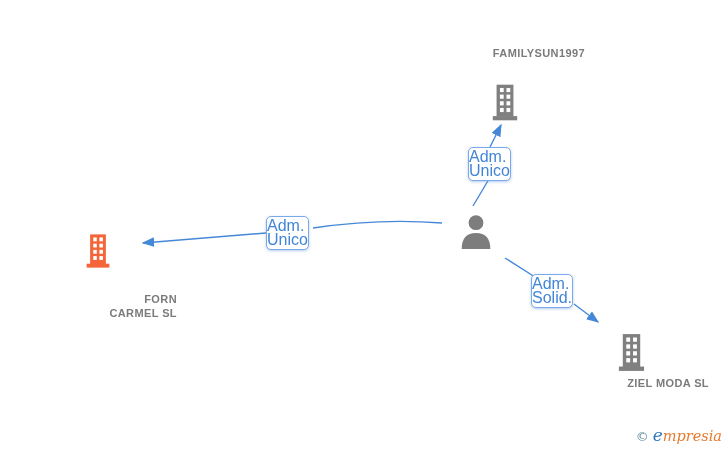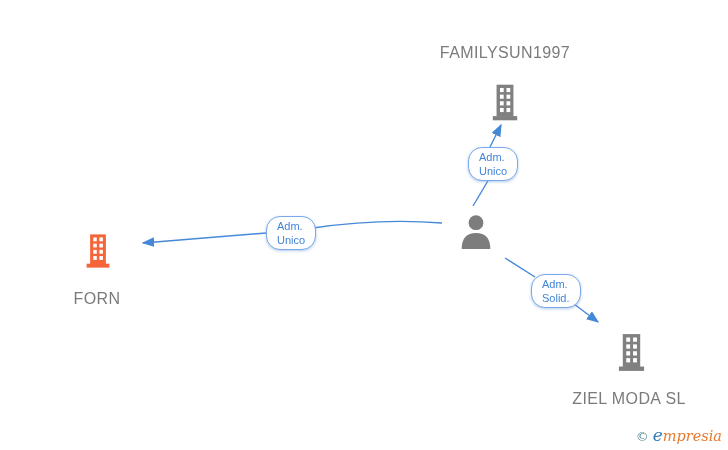--- a/index.html
+++ b/index.html
@@ -13,47 +13,47 @@
     font-family: "Liberation Sans", sans-serif;
   }
   .edges-svg {
     position: absolute;
     left: 0; top: 0;
     width: 728px; height: 450px;
   }
   .entity-label {
     position: absolute;
     width: 160px;
-    text-align: center;
-    font-size: 16px;
-    font-weight: normal;
+    text-align: right;
+    font-size: 11px;
+    font-weight: bold;
     color: #7b7b7b;
     letter-spacing: 0.4px;
     line-height: 14px;
   }
   .entity-label span { display: block; }
   .person-label {
     position: absolute;
     width: 140px;
     text-align: center;
     font-size: 12.5px;
     font-weight: normal;
     color: #7b7b7b;
     letter-spacing: 0.2px;
   }
   .icon-wrap { position: absolute; }
   .edge-label {
     position: absolute;
     background: #ffffff;
     border: 1.5px solid #7aa8e8;
-    border-radius: 14px;
+    border-radius: 5px;
     color: #4285d8;
-    font-size: 11px;
+    font-size: 16px;
     line-height: 14px;
-    padding: 2px 10px;
+    padding: 2px 0;
     box-shadow: 0 1px 3px rgba(120,160,220,0.55);
     white-space: nowrap;
   }
   .edge-label span { display: block; }
   .watermark {
     position: absolute;
     right: 6px;
     bottom: 3px;
     font-family: "DejaVu Serif", serif;
     font-style: italic;
@@ -152,20 +152,21 @@
           <rect x="17.6" y="10.6" width="4" height="4.4"></rect>
         <rect x="10.6" y="17.7" width="4" height="4.4"></rect>
           <rect x="17.6" y="17.7" width="4" height="4.4"></rect>
         <rect x="10.6" y="24.8" width="4" height="4.4"></rect>
           <rect x="17.6" y="24.8" width="4" height="4.4"></rect>
       </g>
     </svg>
   </div>
   <div class="entity-label" style="left:17px; top:292px;">
     <span>FORN</span>
+    <span>CARMEL  SL</span>
   </div>
 
   <div class="edge-label" style="left:531px; top:274px;">
     <span>Adm.</span>
     <span>Solid.</span>
   </div>
 
   <div class="icon-wrap" style="left:616px; top:334px;">
     <svg width="31" height="37" viewBox="0 0 32 38">
       <g fill="#808080">
@@ -177,21 +178,21 @@
           <rect x="17.6" y="3.5" width="4" height="4.4"></rect>
         <rect x="10.6" y="10.6" width="4" height="4.4"></rect>
           <rect x="17.6" y="10.6" width="4" height="4.4"></rect>
         <rect x="10.6" y="17.7" width="4" height="4.4"></rect>
           <rect x="17.6" y="17.7" width="4" height="4.4"></rect>
         <rect x="10.6" y="24.8" width="4" height="4.4"></rect>
           <rect x="17.6" y="24.8" width="4" height="4.4"></rect>
       </g>
     </svg>
   </div>
-  <div class="entity-label" style="left:549px; top:392px;">
+  <div class="entity-label" style="left:549px; top:376px;">
     <span>ZIEL MODA  SL</span>
   </div>
 
   <div class="watermark">
     <span class="copy">©</span><span class="brand-e">e</span><span class="brand-rest">mpresia</span>
   </div>
 
 </div>
 
 </body></html>

